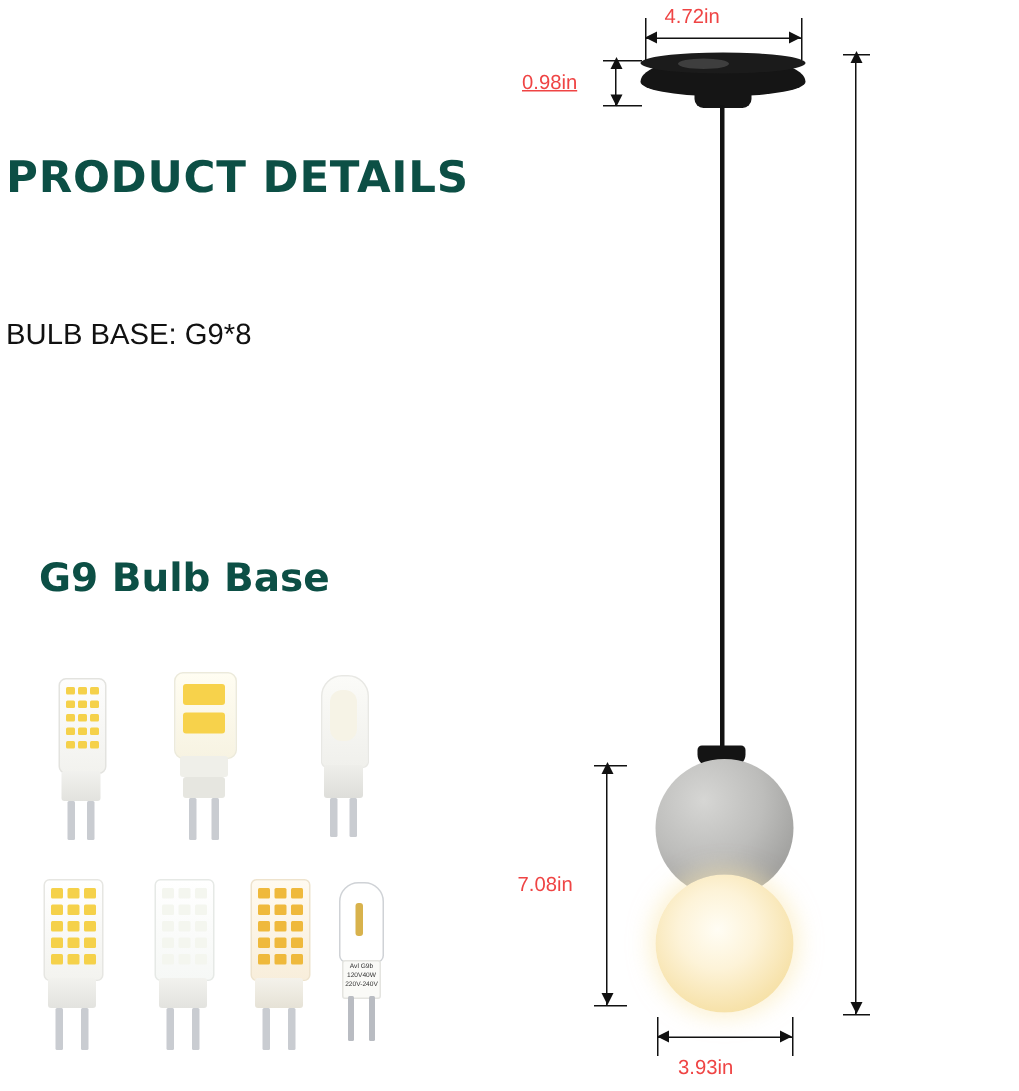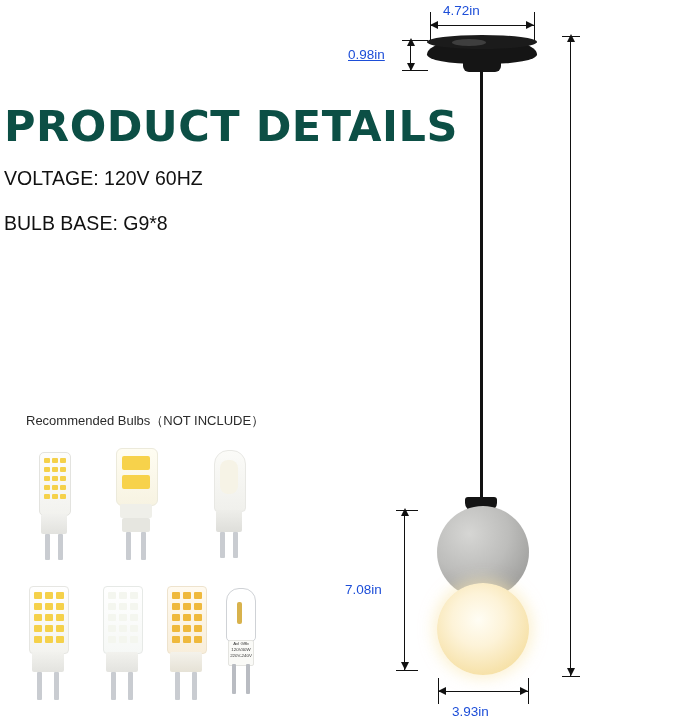--- a/index.html
+++ b/index.html
@@ -3,21 +3,21 @@
 <meta charset="utf-8">
 <style>
   html,body{margin:0;padding:0;}
   body{width:679px;height:727px;background:#ffffff;font-family:"Liberation Sans",sans-serif;overflow:hidden;position:relative;}
   .wrap{position:relative;width:679px;height:727px;}
 
   
   .title{
     position:absolute;left:4px;top:101px;
     font-family:"DejaVu Sans",sans-serif;
-    font-weight:bold;font-size:43px;letter-spacing:0.5px;
+    font-weight:bold;font-size:29px;letter-spacing:0.5px;
     color:#0c4f45;white-space:nowrap;
   }
   .specline{
     position:absolute;left:4px;
     font-size:19.5px;color:#111111;white-space:nowrap;
   }
   .spec0{top:167px;}
   .spec1{top:212px;}
   .spec2{top:258px;}
 
@@ -75,38 +75,37 @@
     position:absolute;left:437px;top:583px;width:92px;height:92px;border-radius:50%;
     background:radial-gradient(circle at 45% 40%, #fffdf4 0%, #fdf3d8 35%, #f7e3ad 70%, #f2d98f 100%);
     box-shadow:0 0 14px 4px rgba(250,232,176,.55);
   }
 
   
   .dimline{position:absolute;background:#111;}
   .h{height:1px;}
   .v{width:1px;}
   .ext{position:absolute;background:#111;}
-  .dimtext{position:absolute;font-size:13.5px;color:#1d4ed8;white-space:nowrap;}
+  .dimtext{position:absolute;font-size:13.5px;color:#ef4444;white-space:nowrap;}
   .arrow{position:absolute;width:0;height:0;}
   .ar-l{border-top:4px solid transparent;border-bottom:4px solid transparent;border-right:8px solid #111;}
   .ar-r{border-top:4px solid transparent;border-bottom:4px solid transparent;border-left:8px solid #111;}
   .ar-u{border-left:4px solid transparent;border-right:4px solid transparent;border-bottom:8px solid #111;}
   .ar-d{border-left:4px solid transparent;border-right:4px solid transparent;border-top:8px solid #111;}
   .adjust{position:absolute;left:588px;top:347px;font-size:14.5px;color:#111;line-height:19px;}
 </style>
 </head>
 <body>
 
 <div class="wrap">
 
   <div class="title">PRODUCT DETAILS</div>
-  <div class="specline spec0">VOLTAGE: 120V 60HZ</div>
   <div class="specline spec1">BULB BASE: G9*8</div>
 
-  <div class="bulbsub">Recommended Bulbs（NOT INCLUDE）</div>
+  <div class="bulbtitle">G9 Bulb Base</div>
 
   <div class="bulb" style="left:30px;top:452px;width:48px;height:110px;">
     <div class="bcap" style="left:9px;top:0;width:30px;height:62px;background:linear-gradient(180deg,#fdfdfd,#f2f2ee);border:1px solid #e3e3df;border-radius:5px;"></div>
     <div class="fil" style="left:14px;top:6px;width:6px;height:5px;"></div>
     <div class="fil" style="left:22px;top:6px;width:6px;height:5px;"></div>
     <div class="fil" style="left:30px;top:6px;width:6px;height:5px;"></div>
     <div class="fil" style="left:14px;top:15px;width:6px;height:5px;"></div>
     <div class="fil" style="left:22px;top:15px;width:6px;height:5px;"></div>
     <div class="fil" style="left:30px;top:15px;width:6px;height:5px;"></div>
     <div class="fil" style="left:14px;top:24px;width:6px;height:5px;"></div>

